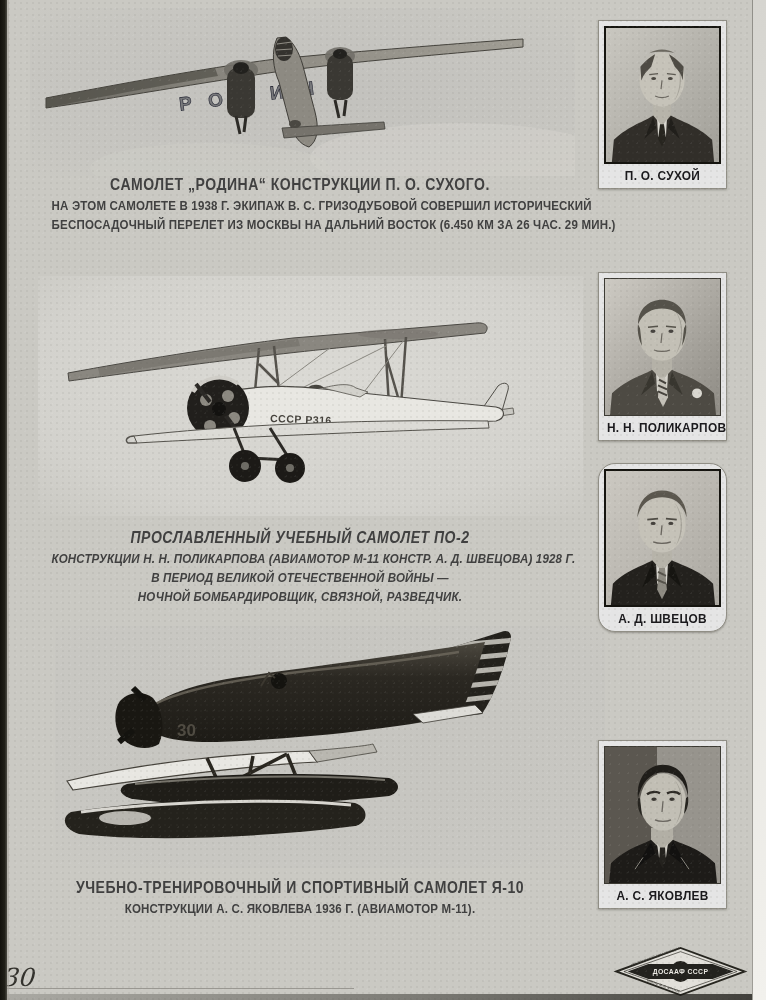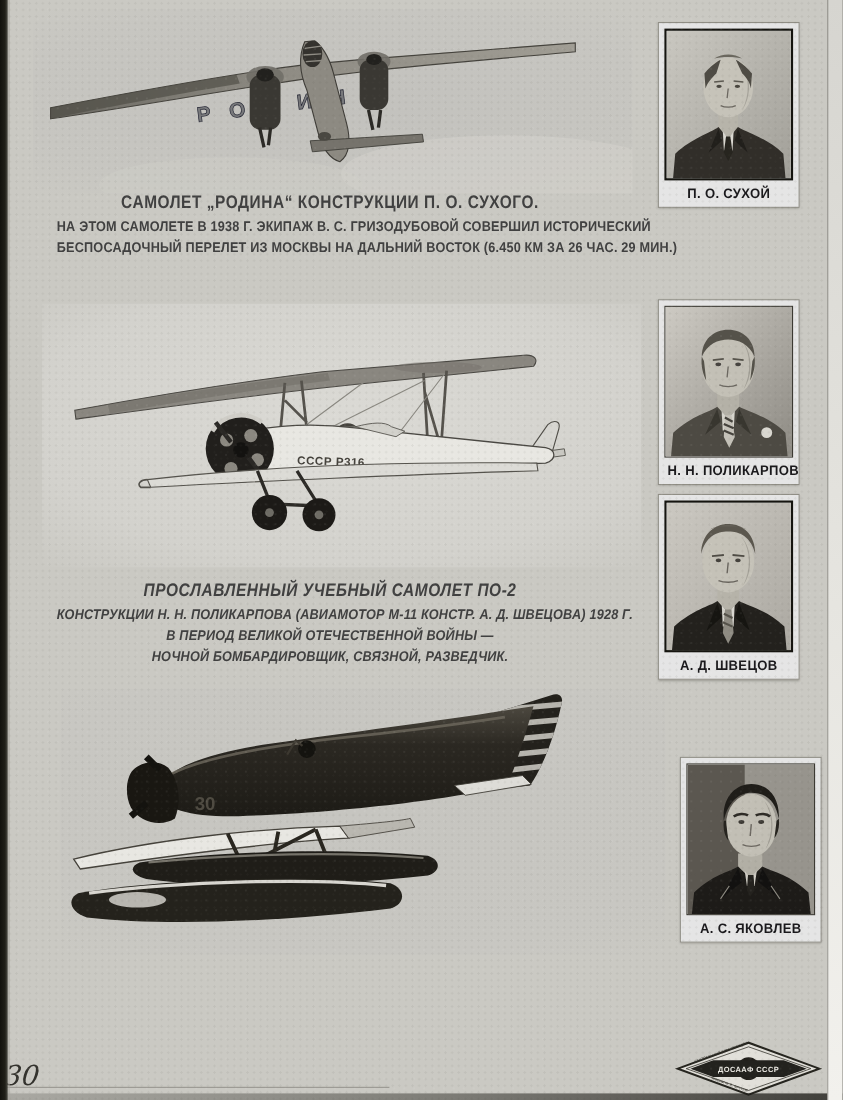--- a/index.html
+++ b/index.html
@@ -27,21 +27,21 @@
   .cap .l{font-size:12.8px; letter-spacing:.2px; white-space:nowrap; margin-top:4px;
           transform:scaleX(.9); transform-origin:50% 50%;}
   #cap1{top:175px;} #cap2{top:528px;font-style:italic;} #cap3{top:878px;}
 
   .portrait-card{
     position:absolute; left:598px; width:129px;
     background:#e5e5e5; border:1px solid #908e85;
     box-shadow:0 1px 2px rgba(60,58,50,.35);
     padding:5px 5px 0 5px; box-sizing:border-box;
   }
-  #card1{top:20px;} #card2{top:272px;} #card3{top:449px;} #card4{top:688px;margin-left:20px;}
+  #card1{top:20px;} #card2{top:272px;} #card3{top:463px;border-radius:17px;} #card4{top:740px;}
   .portrait-card .photo{display:block; width:117px; height:138px; box-sizing:border-box;}
   .frame-thick{border:2px solid #15140f;}
   .frame-thin{border:1px solid #3c3a33;}
   .portrait-card .photo svg{display:block; width:100%; height:100%;}
   .portrait-card .caption{
     height:24px; line-height:24px; text-align:center;
     font-size:12.5px; font-weight:bold; color:#1a191c; letter-spacing:.3px;
     white-space:nowrap; transform:scaleX(.95); transform-origin:50% 50%;
   }
   .page-number{
@@ -232,20 +232,24 @@
       <path d="M72,158 C150,147 258,145 334,152 C346,156 346,166 334,170
                C240,180 142,182 78,173 C64,169 62,162 72,158 Z" fill="#1f1d18"></path>
       <path d="M80,158 C160,150 260,148 330,154" stroke="#8c897f" stroke-width="2" fill="none" opacity=".8"></path>
       <path d="M16,186 C100,172 232,169 300,177 C314,182 314,196 300,200
                C204,212 92,216 24,208 C8,203 6,191 16,186 Z" fill="#24221c"></path>
       <path d="M26,186 C110,175 230,172 296,179" stroke="#d8d6d0" stroke-width="3" fill="none"></path>
       <ellipse cx="70" cy="192" rx="26" ry="7" fill="#d2d0ca" opacity=".85"></ellipse>
     </g>
   </svg>
 
+  <div class="cap" id="cap3">
+    <div class="t">УЧЕБНО-ТРЕНИРОВОЧНЫЙ И СПОРТИВНЫЙ САМОЛЕТ Я-10</div>
+    <div class="l">КОНСТРУКЦИИ А. С. ЯКОВЛЕВА 1936 Г. (АВИАМОТОР М-11).</div>
+  </div>
 
   <div class="portrait-card" id="card1">
     <div class="photo frame-thick">
       <svg viewBox="0 0 115 138" preserveAspectRatio="none">
         <defs>
             <linearGradient id="pb1" x1="0" y1="0" x2="1" y2="1">
           <stop offset="0%" stop-color="#c9c7c0"></stop>
               <stop offset="100%" stop-color="#a2a099"></stop>
             </linearGradient>
           </defs>

